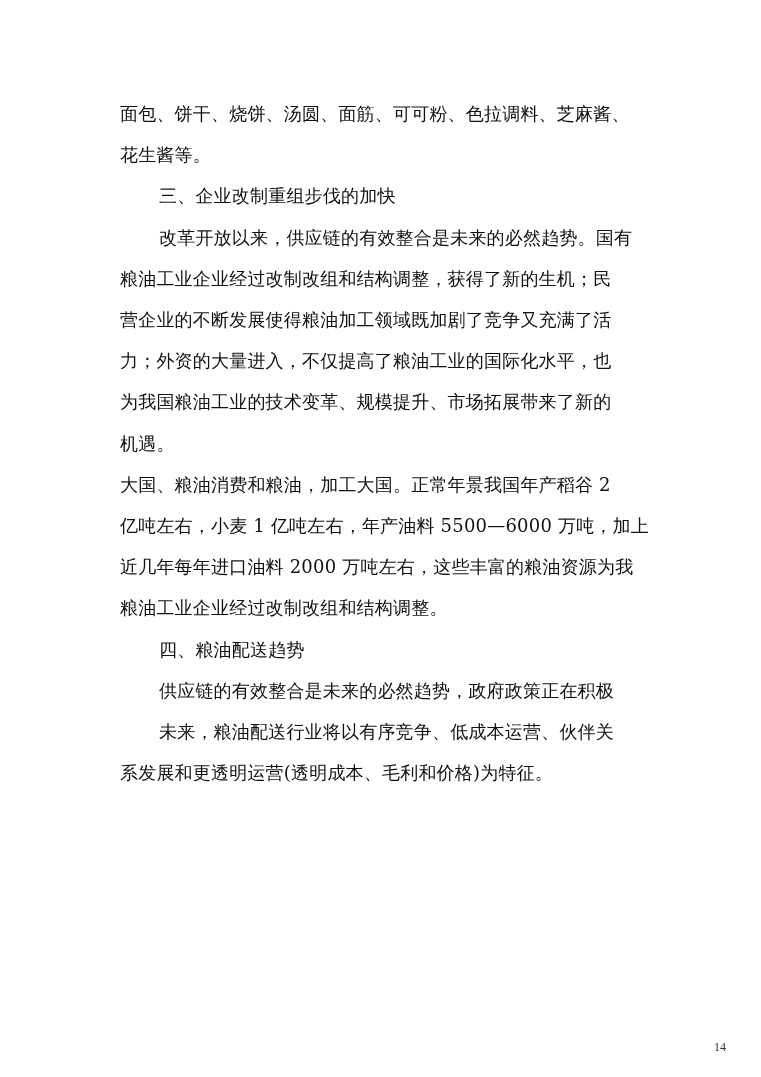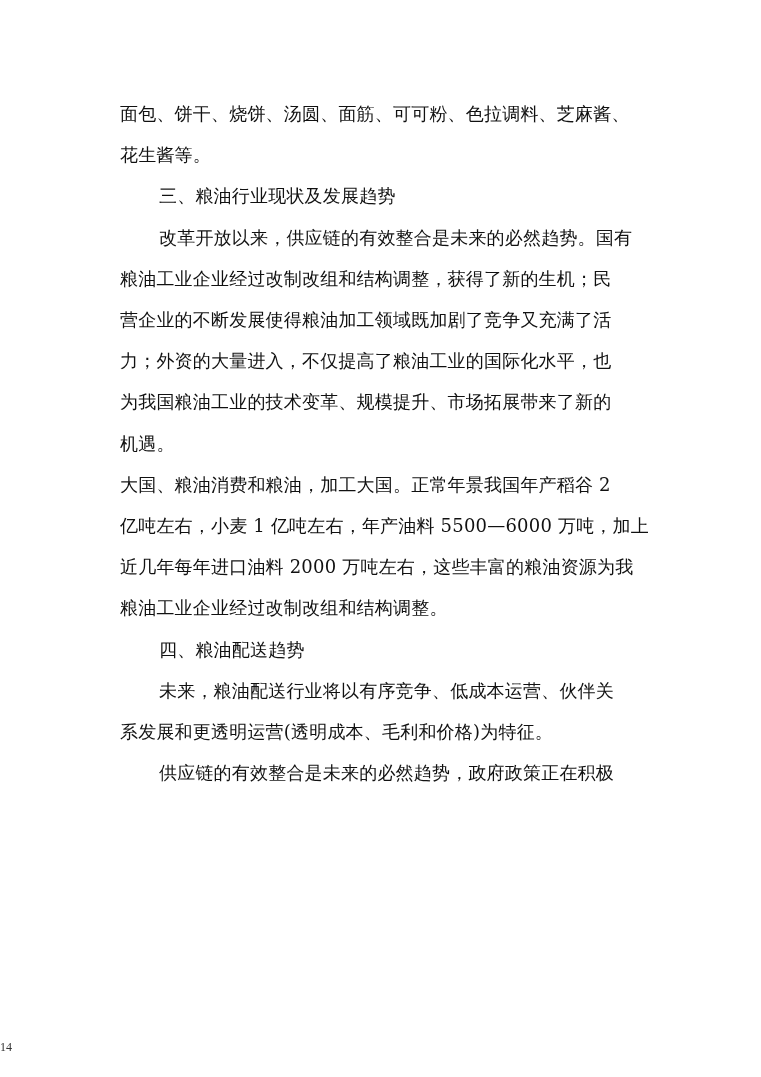--- a/index.html
+++ b/index.html
@@ -10,38 +10,38 @@
   .content {
     position: absolute; left: 120px; top: 93px; width: 520px;
     font-family: "DejaVu Serif", "Liberation Serif", serif;
     font-size: 18px; line-height: 41.2px; color: #111;
     letter-spacing: 0.2px;
   }
   .content p { margin: 0; text-align: justify; text-align-last: left; }
   .indent { text-indent: 39px; }
   .heading { text-indent: 39px; }
   .page-number {
-    position: absolute; left: 0; width: 726px; top: 1040px; text-align: left;
+    position: absolute; left: 0; width: 726px; top: 1040px; text-align: right;
     font-family: "Liberation Serif", serif; font-size: 12px; color: #333;
   }
   .line { display: block; white-space: nowrap; }
 </style>
 </head>
 <body>
 
 <div class="page">
   <div class="content">
 
     <p>
       <span class="line">面包、饼干、烧饼、汤圆、面筋、可可粉、色拉调料、芝麻酱、</span>
       <span class="line">花生酱等。</span>
     </p>
 
     <p class="heading">
-      <span class="line">三、粮油行业现状及发展趋势</span>
+      <span class="line">三、企业改制重组步伐的加快</span>
     </p>
 
     <p class="indent">
       <span class="line">改革开放以来，供应链的有效整合是未来的必然趋势。国有</span>
       <span class="line" style="text-indent:0">粮油工业企业经过改制改组和结构调整，获得了新的生机；民</span>
       <span class="line" style="text-indent:0">营企业的不断发展使得粮油加工领域既加剧了竞争又充满了活</span>
       <span class="line" style="text-indent:0">力；外资的大量进入，不仅提高了粮油工业的国际化水平，也</span>
       <span class="line" style="text-indent:0">为我国粮油工业的技术变革、规模提升、市场拓展带来了新的</span>
       <span class="line" style="text-indent:0">机遇。</span>
     </p>
@@ -52,24 +52,24 @@
       <span class="line" style="text-indent:0">近几年每年进口油料 2000 万吨左右，这些丰富的粮油资源为我</span>
       <span class="line" style="text-indent:0">粮油工业企业经过改制改组和结构调整。</span>
     </p>
 
 
     <p class="heading">
       <span class="line">四、粮油配送趋势</span>
     </p>
 
     <p class="indent">
-      <span class="line">未来，粮油配送行业将以有序竞争、低成本运营、伙伴关</span>
-      <span class="line" style="text-indent:0">系发展和更透明运营(透明成本、毛利和价格)为特征。</span>
+      <span class="line">供应链的有效整合是未来的必然趋势，政府政策正在积极</span>
     </p>
 
     <p class="indent">
-      <span class="line">供应链的有效整合是未来的必然趋势，政府政策正在积极</span>
+      <span class="line">未来，粮油配送行业将以有序竞争、低成本运营、伙伴关</span>
+      <span class="line" style="text-indent:0">系发展和更透明运营(透明成本、毛利和价格)为特征。</span>
     </p>
 
   </div>
 
   <div class="page-number">14</div>
 </div>
 
 </body></html>

